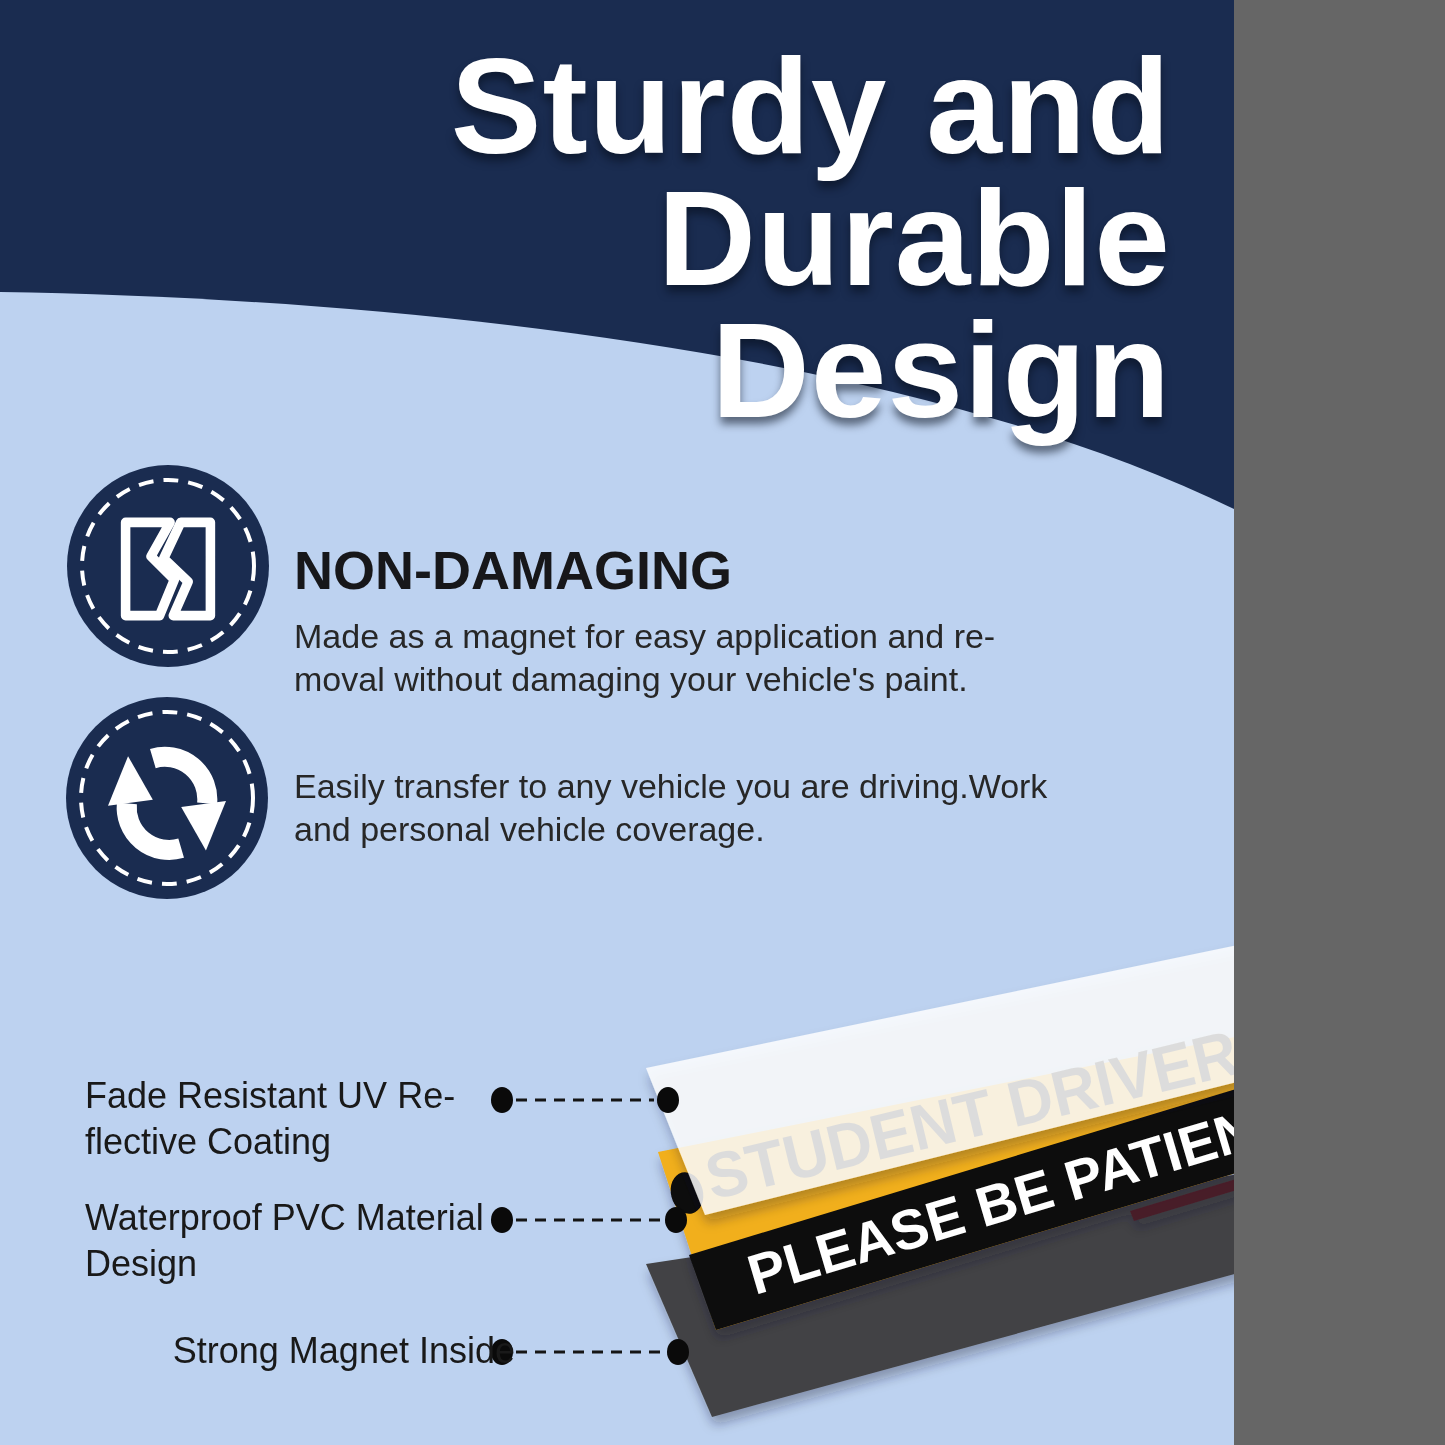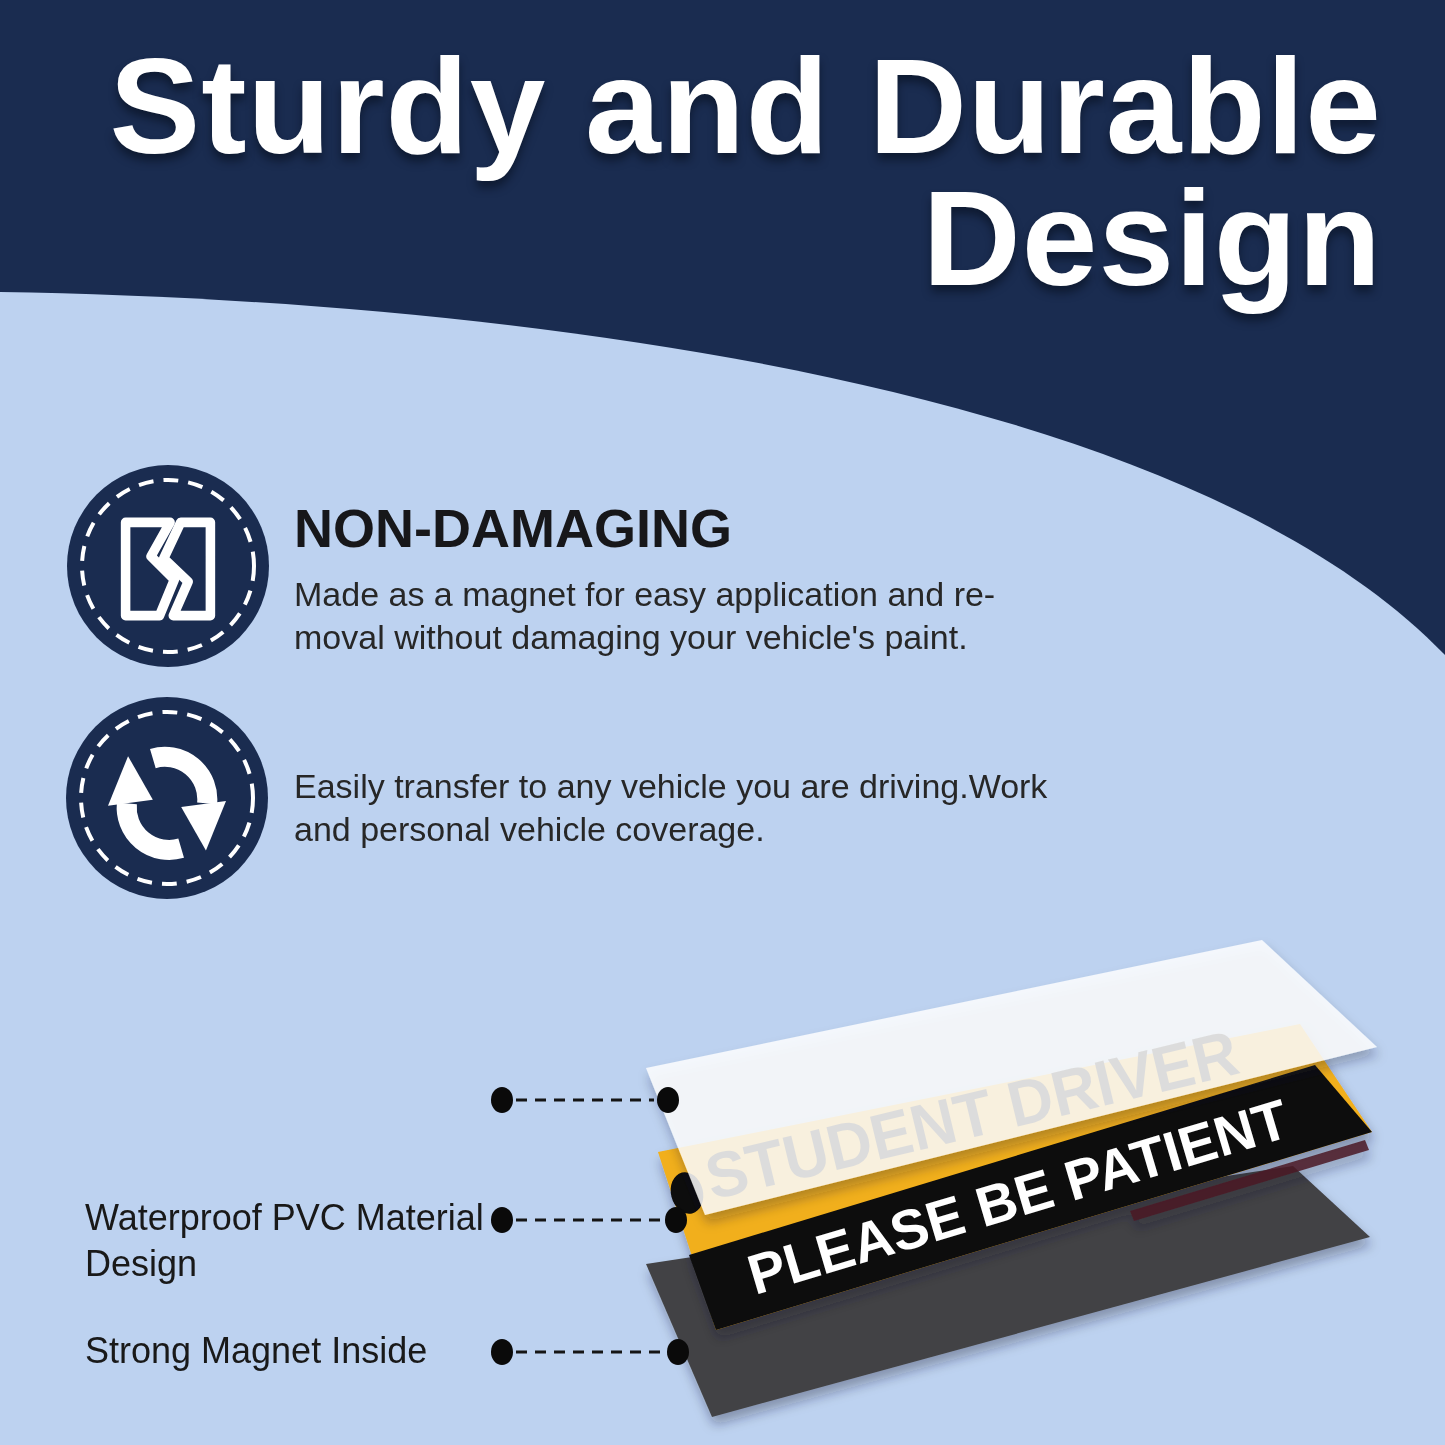--- a/index.html
+++ b/index.html
@@ -1,50 +1,50 @@
 <!DOCTYPE html>
 <html><head>
 <meta charset="utf-8">
 <style>
   html,body{margin:0;padding:0;background:#666;}
   .page{
     position:relative;
-    width:1445px;height:1445px;
+    width:1234px;height:1445px;
     overflow:hidden;
     background:#1a2c50;
     font-family:"Liberation Sans","DejaVu Sans",sans-serif;
   }
   .bg-svg,.art-svg{position:absolute;left:0;top:0;width:1445px;height:1445px;}
   
   .title-block{
     position:absolute;top:40px;left:60px;right:63px;
     text-align:right;color:#ffffff;
     font-weight:bold;font-size:136px;line-height:132px;letter-spacing:1px;
     text-shadow:0 7px 9px rgba(6,12,26,0.55);
     white-space:pre-line;
   }
   
   .feature-text{position:absolute;left:294px;width:900px;}
   .feature-title{
-    font-weight:bold;color:#17171a;font-size:54px;letter-spacing:0px;
+    font-weight:bold;color:#17171a;font-size:54px;letter-spacing:0px;margin-top:42px;
   }
   .feature-body{
     margin-top:14px;color:#272727;font-size:34px;line-height:43px;
     white-space:pre-line;
   }
   #feature-1{top:497px;}
   #feature-2{top:751px;}
   
   .layer-label{
     position:absolute;left:85px;width:430px;
     color:#191919;font-size:36px;line-height:46px;white-space:pre-line;
   }
   #label-1{top:1073px;}
   #label-2{top:1195px;}
-  #label-3{top:1328px;}
+  #label-3{top:1328px;text-align:right;}
 </style>
 </head>
 <body>
 
 <div class="page">
 
   <svg class="bg-svg" viewBox="0 0 1445 1445" aria-hidden="true">
     <rect x="0" y="0" width="1445" height="1445" fill="#1a2c50"></rect>
     <path d="M 0,292 C 500,300 1180,380 1445,655 L 1445,1445 L 0,1445 Z" fill="#bdd2f0"></path>
   </svg>
@@ -116,17 +116,19 @@
     <div class="feature-title">NON-DAMAGING</div>
     <div class="feature-body">Made as a magnet for easy application and re-
 moval without damaging your vehicle's paint.</div>
   </div>
 
   <div class="feature-text" id="feature-2">
     <div class="feature-body">Easily transfer to any vehicle you are driving.Work
 and personal vehicle coverage.</div>
   </div>
 
+  <div class="layer-label" id="label-1">Fade Resistant UV Re-
+flective Coating</div>
   <div class="layer-label" id="label-2">Waterproof PVC Material
 Design</div>
   <div class="layer-label" id="label-3">Strong Magnet Inside</div>
 
 </div>
 
 </body></html>

